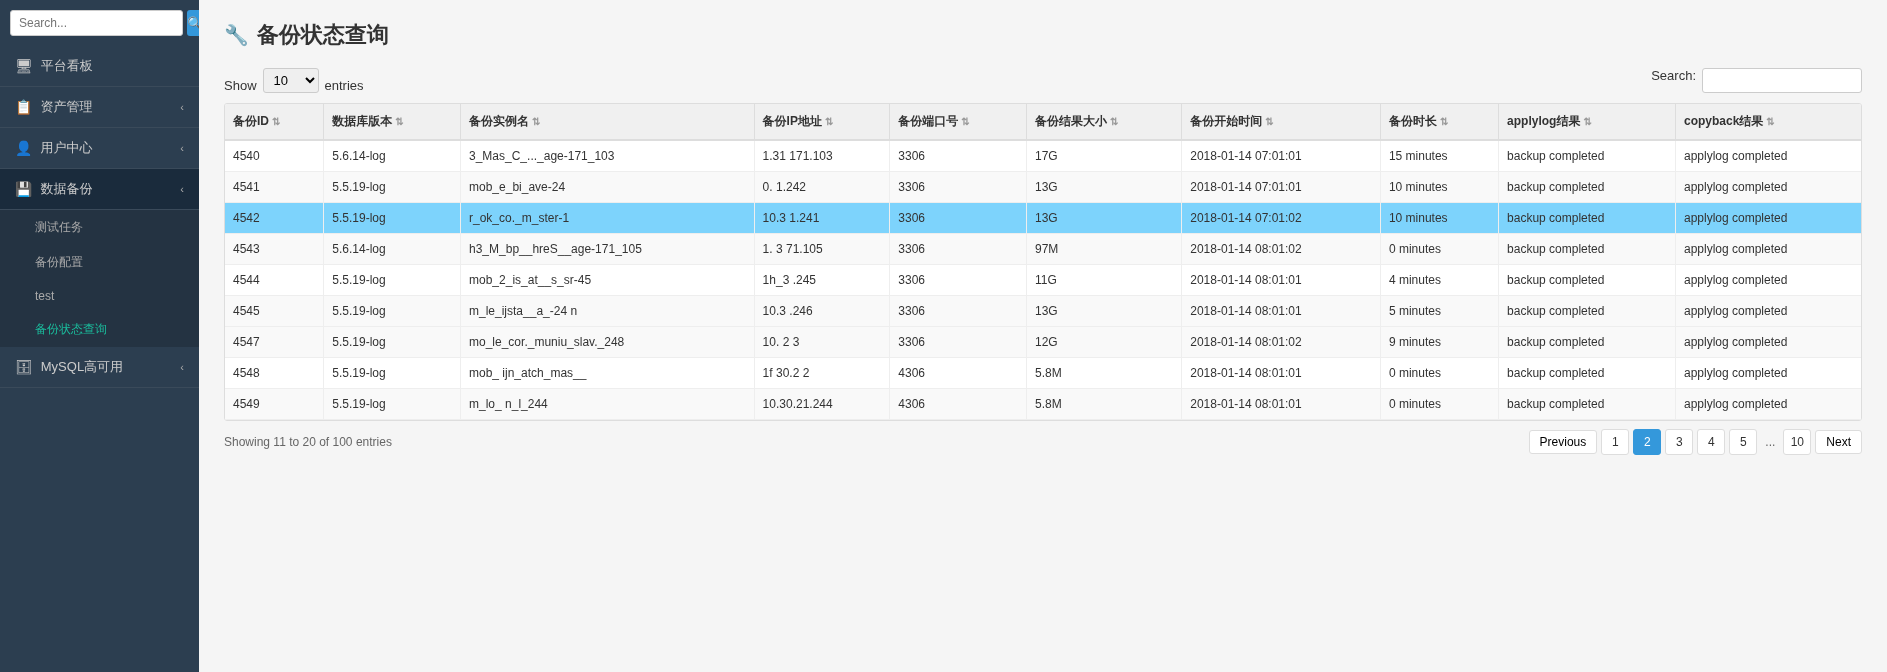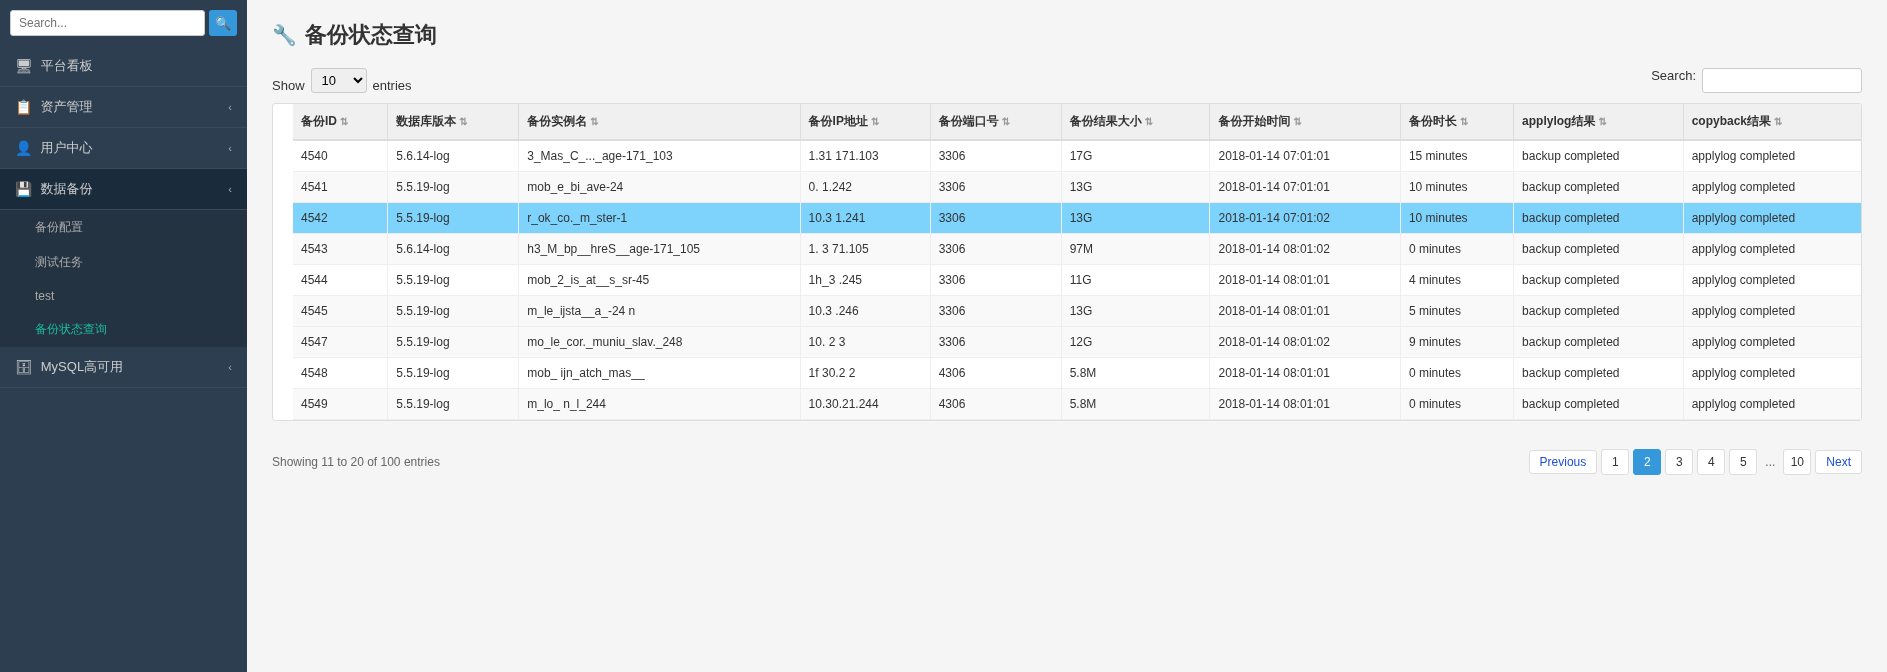--- a/index.html
+++ b/index.html
@@ -1,20 +1,20 @@
 <!DOCTYPE html>
 <html><head>
   <meta charset="utf-8">
   <style>
     * { box-sizing: border-box; margin: 0; padding: 0; }
     body { font-family: "Microsoft YaHei", Arial, sans-serif; font-size: 13px; background: #f5f5f5; display: flex; height: 672px; overflow: hidden; }
 
     
     .sidebar {
-      width: 247px;
+      width: 199px;
       background: #2c3e50;
       color: #ccc;
       flex-shrink: 0;
       display: flex;
       flex-direction: column;
     }
     .sidebar-search {
       padding: 10px;
       display: flex;
       gap: 4px;
@@ -124,21 +124,20 @@
       font-size: 13px;
       width: 160px;
     }
 
     
     .table-wrapper {
       background: #fff;
       border: 1px solid #ddd;
       border-radius: 3px;
       overflow-x: auto;
-      padding-left: 20px;
     }
     table {
       width: 100%;
       border-collapse: collapse;
       font-size: 12px;
     }
     thead tr {
       background: #f0f0f0;
     }
     thead th {
@@ -161,37 +160,37 @@
       white-space: nowrap;
       font-size: 12px;
     }
     tbody td:last-child { border-right: none; margin-top: 19px; }
 
     
     .table-footer {
       display: flex;
       justify-content: space-between;
       align-items: center;
-      margin-top: 28px;
+      margin-top: 8px;
       font-size: 12px;
       color: #666;
     }
     .pagination {
       display: flex;
       align-items: center;
       gap: 4px;
     }
     .pagination button {
       padding: 4px 10px;
       border: 1px solid #ddd;
       background: #fff;
       border-radius: 3px;
       cursor: pointer;
       font-size: 12px;
-      color: #1d4ed8;
+      color: #000000;
     }
     .pagination .page-num {
       width: 28px;
       height: 26px;
       line-height: 24px;
       text-align: center;
       border: 1px solid #ddd;
       border-radius: 3px;
       cursor: pointer;
       font-size: 12px;
@@ -239,22 +238,22 @@
     </div>
 
     <div class="sidebar-item" style="background:#1a2b3c;">
       <div class="sidebar-item-left">
         <span class="sidebar-item-icon">💾</span>
         <span class="sidebar-item-label">数据备份</span>
       </div>
       <span class="sidebar-item-arrow">‹</span>
     </div>
     <div class="sidebar-sub">
+      <div class="sidebar-sub-item">测试任务</div>
       <div class="sidebar-sub-item">备份配置</div>
-      <div class="sidebar-sub-item">测试任务</div>
       <div class="sidebar-sub-item">test</div>
       <div class="sidebar-sub-item active">备份状态查询</div>
     </div>
 
     <div class="sidebar-item">
       <div class="sidebar-item-left">
         <span class="sidebar-item-icon">🗄</span>
         <span class="sidebar-item-label">MySQL高可用</span>
       </div>
       <span class="sidebar-item-arrow">‹</span>

